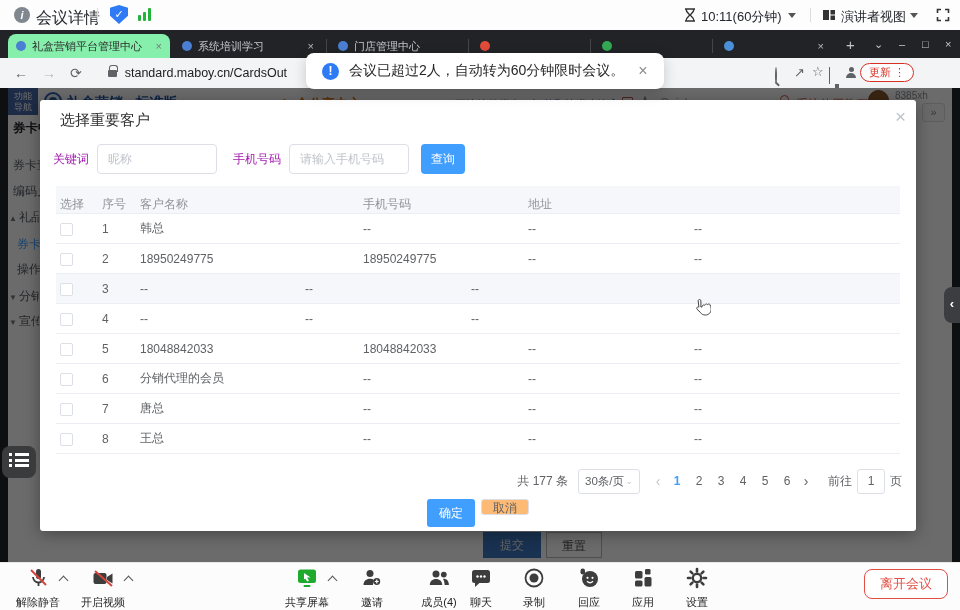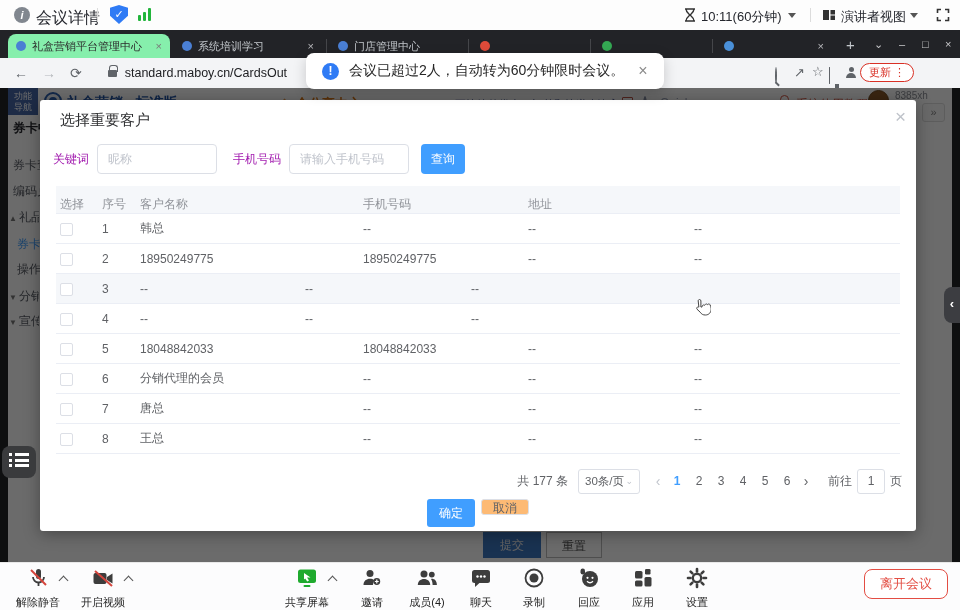--- a/index.html
+++ b/index.html
@@ -400,21 +400,21 @@
   <div class="titem" style="left:344px">
     <svg width="24" height="24" viewBox="0 0 24 24">
         <circle cx="10" cy="7.5" r="3.5" fill="#3d3d3d"></circle>
         <path d="M3.5 19c0-4 2.9-6.2 6.5-6.2 1.6 0 3 .5 4.1 1.3l-1.2 4.9z" fill="#3d3d3d"></path>
         <circle cx="16.8" cy="15.5" r="3.4" fill="#3d3d3d"></circle>
         <path d="M16.8 13.6v3.8M14.9 15.5h3.8" stroke="#fff" stroke-width="1.2"></path>
       </svg>
     <span class="lb">邀请</span>
   </div>
 
-  <div class="titem" style="left:399px">
+  <div class="titem" style="left:411px">
     <svg width="24" height="24" viewBox="0 0 24 24">
         <circle cx="9" cy="8" r="3.5" fill="#3d3d3d"></circle>
         <path d="M2.8 19c0-3.9 2.7-6.1 6.2-6.1s6.2 2.2 6.2 6.1z" fill="#3d3d3d"></path>
         <circle cx="16.8" cy="8.6" r="2.9" fill="#3d3d3d"></circle>
         <path d="M16 12.9c3.1-.4 5.9 1.6 5.9 6.1h-4.3c0-2.5-.5-4.6-1.6-6.1z" fill="#3d3d3d"></path>
       </svg>
     <span class="lb">成员(4)</span>
   </div>
 
   <div class="titem" style="left:453px">

